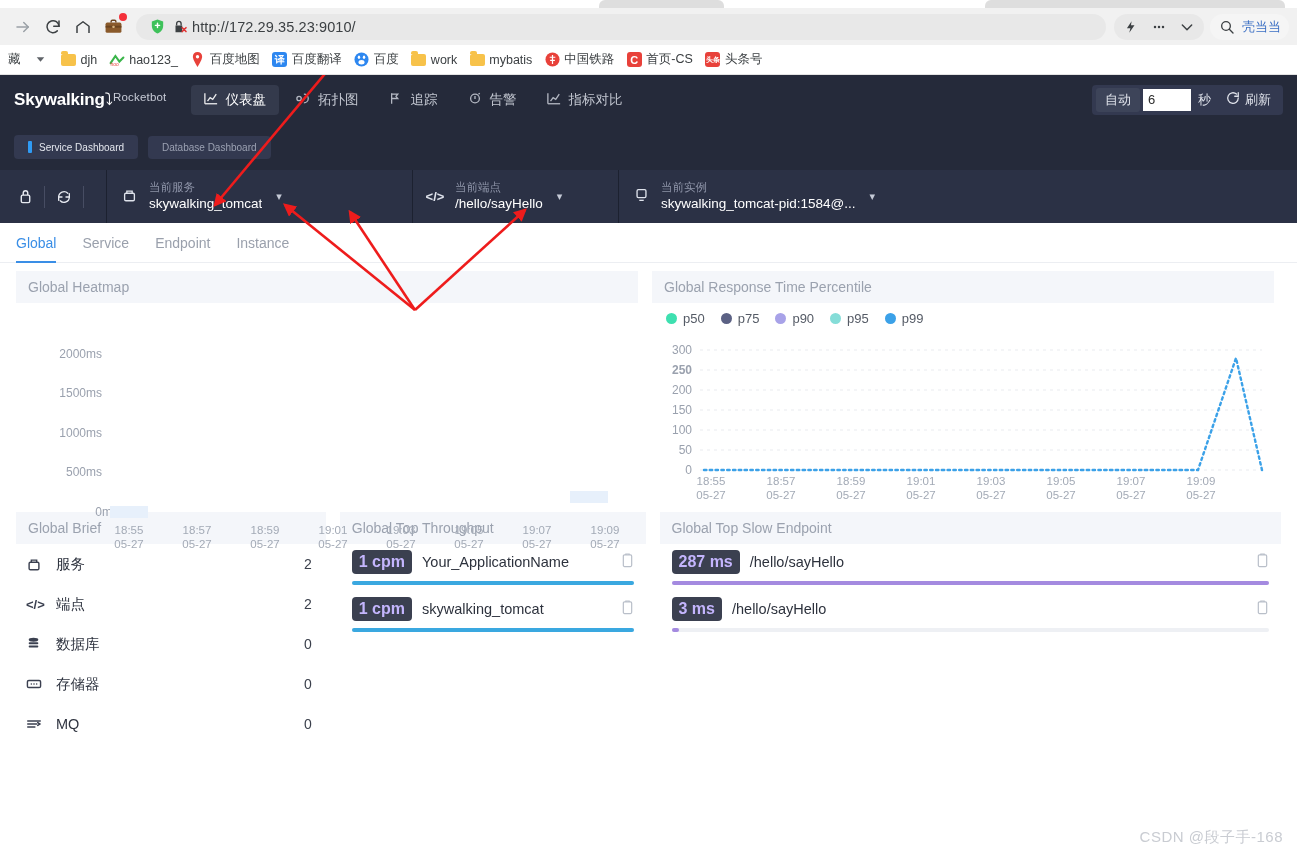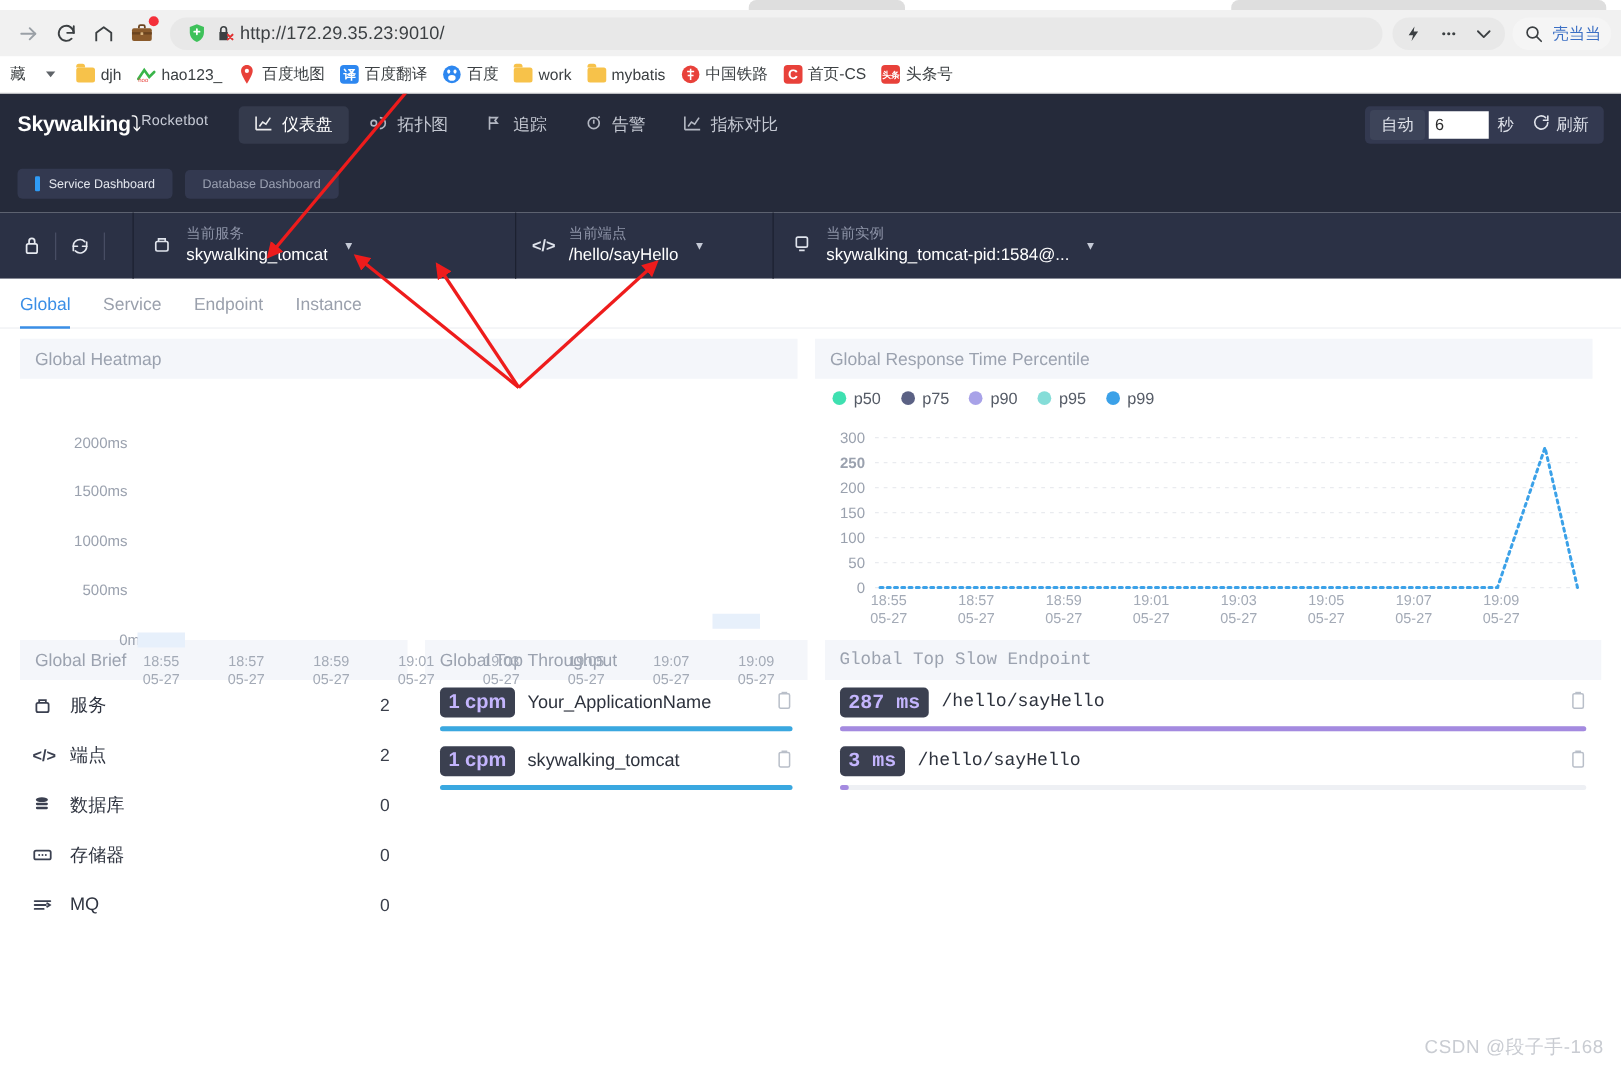--- a/index.html
+++ b/index.html
@@ -716,21 +716,21 @@
                   <path d="M5.2 2V1h3.6v1"></path>
                 </svg>
             </span>
           </div>
           <div class="bar-track">
             <div class="bar-fill" style="width:100%;background:#3aa8e0;"></div>
           </div>
         </div>
       </div>
 
-      <div class="panel" style="width:622px;font-family:Liberation Mono, monospace;">
+      <div class="panel" style="width:622px;">
         <div class="panel-title">Global Top Slow Endpoint</div>
 
         <div class="top-item">
           <div class="top-line">
             <span class="badge">287 ms</span>
             <span class="top-name">/hello/sayHello</span>
             <span class="copy-ico">
               <svg width="13" height="15" viewBox="0 0 14 16" fill="none" stroke="currentColor" stroke-width="1.3">
                   <rect x="2.5" y="2" width="9" height="12.5" rx="1.3"></rect>
                   <path d="M5.2 2V1h3.6v1"></path>

